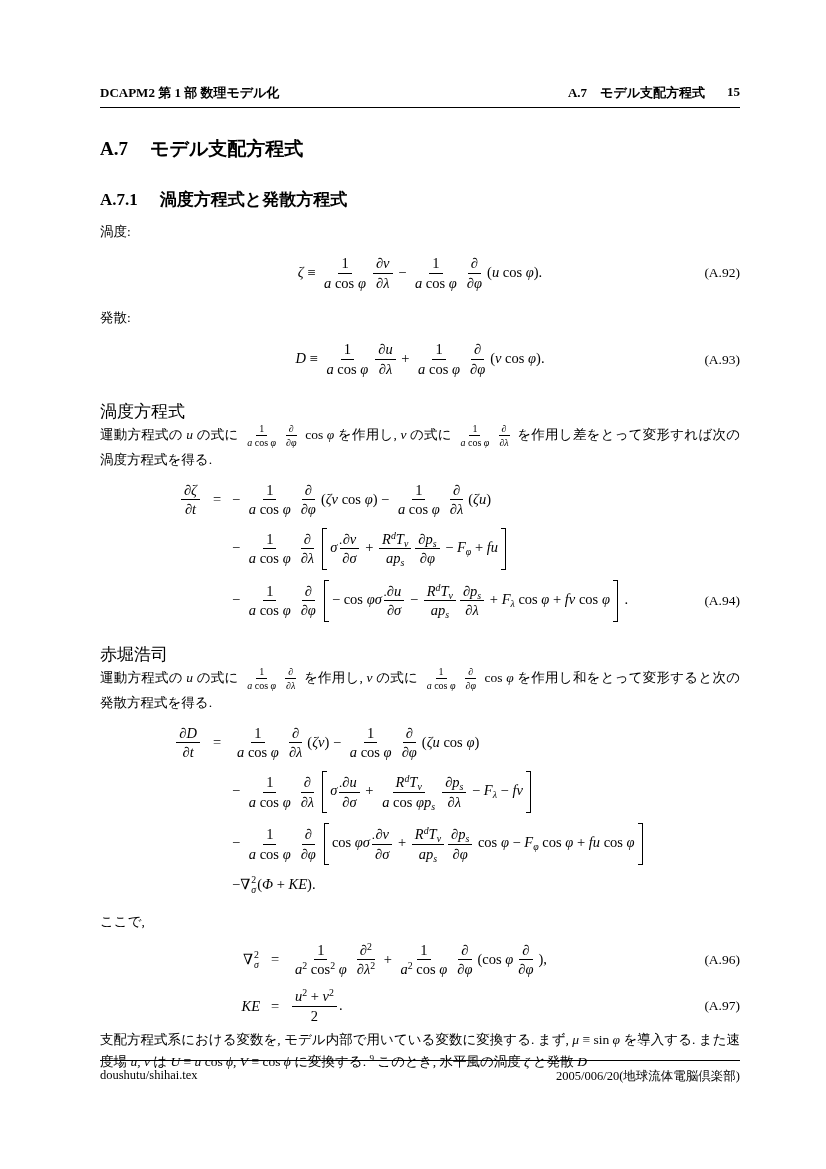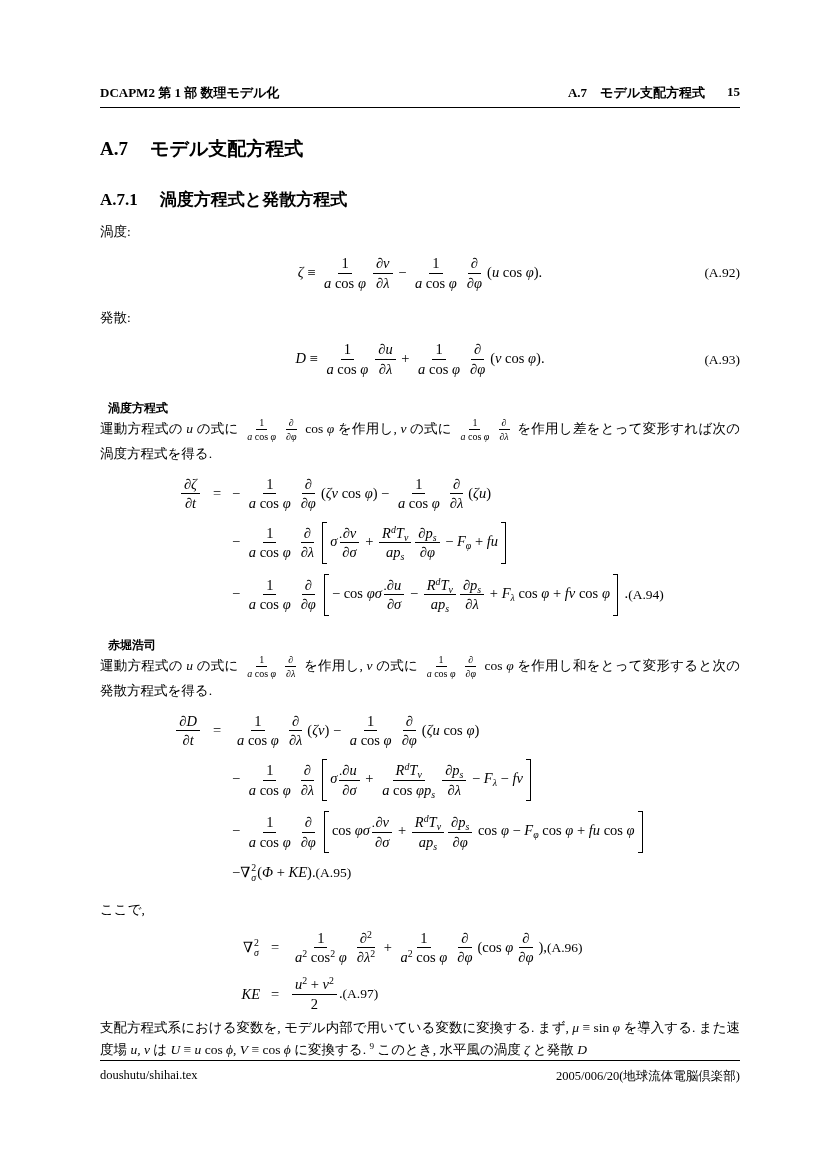--- a/index.html
+++ b/index.html
@@ -11,21 +11,21 @@
     padding:84px 86px 0 100px; overflow:hidden;
   }
   
   .hdr { display:flex; justify-content:space-between; align-items:flex-start;
          border-bottom:1px solid #000; padding-bottom:5px; font-weight:bold; font-size:13px; }
   .hr-group { display:inline-flex; gap:22px; }
   
   .h1 { margin-top:28px; font-size:19px; font-weight:bold; }
   .h1 .num, .h2 .num { margin-right:22px; }
   .h2 { margin-top:26px; font-size:17px; font-weight:bold; }
-  .runhead { margin-top:16px; font-size:12px; font-weight:bold;margin-left:8px; }
+  .runhead { margin-top:16px; font-size:17px; font-weight:normal; }
   .label-line { margin-top:12px; font-size:13.5px; }
   
   .para { font-size:13.5px; line-height:1.62; text-align:justify; }
   .para .frac { font-size:10px; margin:0 2px; vertical-align:middle; }
   
   .eq { font-size:14.5px; }
   .mi { font-style:italic; }
   .mr, .jp { font-style:normal; }
   .eq .mi, .eq .mr, .eq .jp { white-space:pre; }
   .frac { display:inline-flex; flex-direction:column; align-items:center;
@@ -42,21 +42,21 @@
   .rb { border-right:1.4px solid #000; border-top:1.4px solid #000; border-bottom:1.4px solid #000; }
   
   .eqc { display:grid; grid-template-columns:1fr max-content 1fr; align-items:center; margin-top:8px; padding:6px 0; }
   .eqc .eqtag { text-align:right; font-size:13.5px; }
   
   .eqg { margin-top:6px; }
   .eqrow { display:grid; grid-template-columns:46px 30px max-content 1fr; align-items:center; padding:5px 0; }
   .eqg2 .eqrow { grid-template-columns:64px 30px max-content 1fr; }
   .lhs { text-align:right; }
   .rel { text-align:center; }
-  .etag { text-align:left; font-size:13.5px; }
+  .etag { text-align:right; font-size:13.5px; }
   .ml-eq { margin-left:56px; }
   .ml-eq2 { margin-left:96px; }
   
   .fnblock { position:absolute; left:100px; right:86px; top:986px; font-size:11.5px; }
   .fnrule { width:240px; border-top:1px solid #000; margin-bottom:4px; }
   .fncredit { padding-left:18px; line-height:1.38; }
   .fnnote { padding-left:4px; line-height:1.38; }
   
   .ftr { position:absolute; left:100px; right:86px; top:1060px;
          border-top:1px solid #000; padding-top:7px;
@@ -283,21 +283,20 @@
           </span><span class="mr"> cos </span><span class="mi">φ</span><span class="mr"> − </span><span class="mi">F</span><sub><span class="mi">φ</span></sub><span class="mr"> cos </span><span class="mi">φ</span><span class="mr"> + </span><span class="mi">fu</span><span class="mr"> cos </span><span class="mi">φ</span><span class="bigb rb"></span></span>
       <span class="etag"></span>
     </div>
     <div class="eqrow">
       <span class="lhs"></span>
       <span class="rel"></span>
       <span class="rhs eq"><span class="mr">−</span><span class="mi">∇</span><span class="ss">
             <span><span class="jp">2</span></span>
             <span><span class="mi">σ</span></span>
           </span><span class="mr">(</span><span class="mi">Φ</span><span class="mr"> + </span><span class="mi">KE</span><span class="mr">).</span></span>
-      <span class="etag">(A.95)</span>
     </div>
   </div>
 
   <div class="label-line">ここで,</div>
 
   <div class="eqg eqg2 ml-eq2">
     <div class="eqrow">
       <span class="lhs eq"><span class="mi">∇</span><span class="ss">
             <span><span class="jp">2</span></span>
             <span><span class="mi">σ</span></span>

